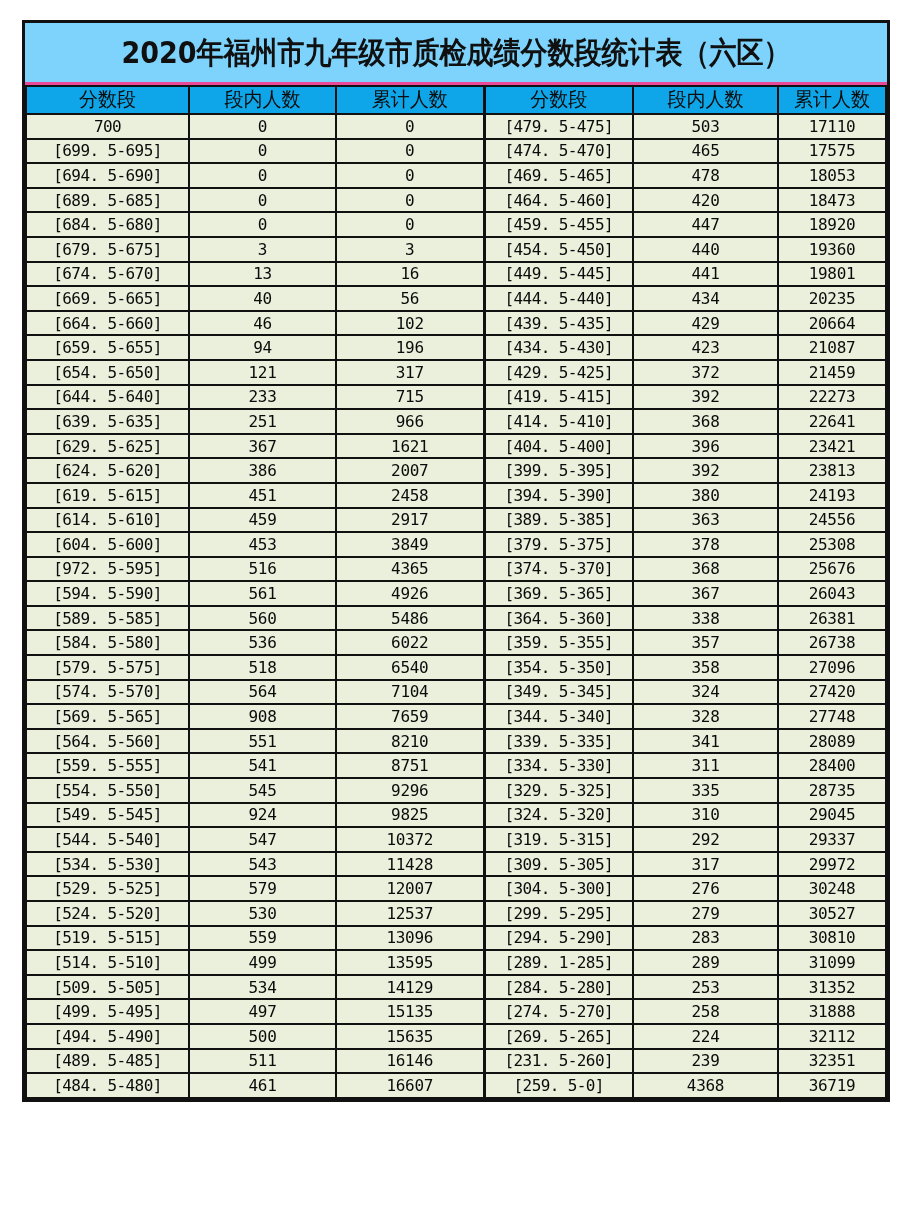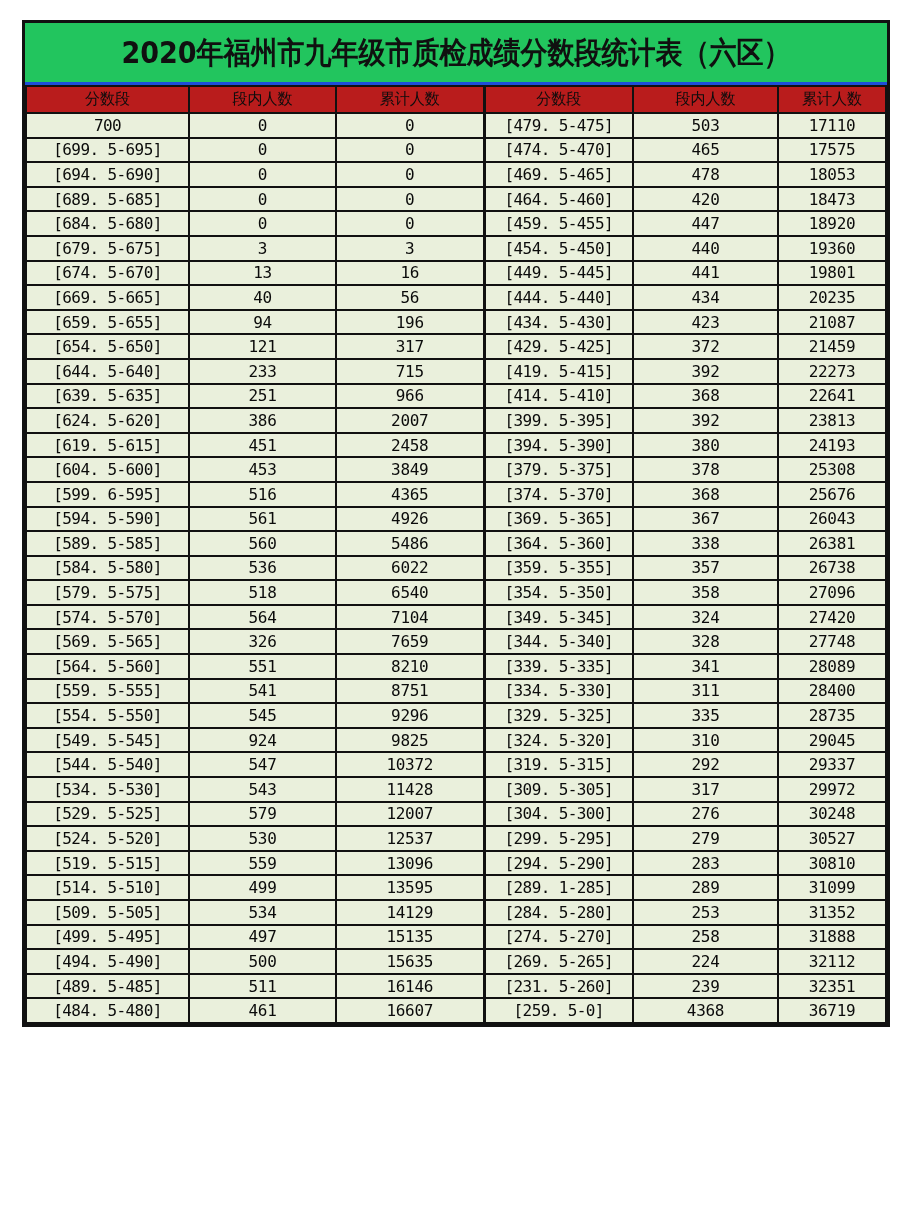--- a/index.html
+++ b/index.html
@@ -11,22 +11,22 @@
   #sheet{
     position:absolute;
     left:22px; top:20px;
     width:868px;
     border:3px solid #111;
     box-sizing:border-box;
     background:#eaf0dc;
   }
   
   .title-bar{
-    background:#22c55e;
-    border-bottom:3px solid #1d4ed8;
+    background:#7dd3fc;
+    border-bottom:3px solid #ec4899;
     height:59px;
     display:flex;align-items:center;justify-content:center;
   }
   .title-text{
     font-family:"DejaVu Sans","Liberation Sans",sans-serif;
     font-size:27px;
     font-weight:bold;
     color:#101010;
     letter-spacing:0px;
     white-space:nowrap;
@@ -51,24 +51,24 @@
     height:22.6px;
     text-align:center;
     vertical-align:middle;
     font-size:17px;
     color:#0b0b0b;
     background:#eaf0dc;
     overflow:hidden;
     white-space:nowrap;
   }
   thead th{
-    background:#b91c1c;
+    background:#0ea5e9;
     height:25px;
     font-weight:normal;
-    font-size:15px;
+    font-size:19px;
     font-family:"DejaVu Sans","Liberation Sans",sans-serif;
     color:#0d0d0d;
   }
   thead th span{display:inline-block;transform:scaleY(1.05)}
   td{
     font-family:"DejaVu Sans Mono","Liberation Mono",monospace;
     font-size:16px;
     letter-spacing:-0.3px;
   }
   td.band{letter-spacing:-0.6px;font-size:16px;}
@@ -163,20 +163,28 @@
         </tr>
         <tr>
           <td class="band">[669. 5-665]</td>
           <td class="count">40</td>
           <td class="cum">56</td>
           <td class="band mid">[444. 5-440]</td>
           <td class="count">434</td>
           <td class="cum">20235</td>
         </tr>
         <tr>
+          <td class="band">[664. 5-660]</td>
+          <td class="count">46</td>
+          <td class="cum">102</td>
+          <td class="band mid">[439. 5-435]</td>
+          <td class="count">429</td>
+          <td class="cum">20664</td>
+        </tr>
+        <tr>
           <td class="band">[659. 5-655]</td>
           <td class="count">94</td>
           <td class="cum">196</td>
           <td class="band mid">[434. 5-430]</td>
           <td class="count">423</td>
           <td class="cum">21087</td>
         </tr>
         <tr>
           <td class="band">[654. 5-650]</td>
           <td class="count">121</td>
@@ -195,45 +203,61 @@
         </tr>
         <tr>
           <td class="band">[639. 5-635]</td>
           <td class="count">251</td>
           <td class="cum">966</td>
           <td class="band mid">[414. 5-410]</td>
           <td class="count">368</td>
           <td class="cum">22641</td>
         </tr>
         <tr>
+          <td class="band">[629. 5-625]</td>
+          <td class="count">367</td>
+          <td class="cum">1621</td>
+          <td class="band mid">[404. 5-400]</td>
+          <td class="count">396</td>
+          <td class="cum">23421</td>
+        </tr>
+        <tr>
           <td class="band">[624. 5-620]</td>
           <td class="count">386</td>
           <td class="cum">2007</td>
           <td class="band mid">[399. 5-395]</td>
           <td class="count">392</td>
           <td class="cum">23813</td>
         </tr>
         <tr>
           <td class="band">[619. 5-615]</td>
           <td class="count">451</td>
           <td class="cum">2458</td>
           <td class="band mid">[394. 5-390]</td>
           <td class="count">380</td>
           <td class="cum">24193</td>
         </tr>
         <tr>
+          <td class="band">[614. 5-610]</td>
+          <td class="count">459</td>
+          <td class="cum">2917</td>
+          <td class="band mid">[389. 5-385]</td>
+          <td class="count">363</td>
+          <td class="cum">24556</td>
+        </tr>
+        <tr>
           <td class="band">[604. 5-600]</td>
           <td class="count">453</td>
           <td class="cum">3849</td>
           <td class="band mid">[379. 5-375]</td>
           <td class="count">378</td>
           <td class="cum">25308</td>
         </tr>
         <tr>
-          <td class="band">[599. 6-595]</td>
+          <td class="band">[972. 5-595]</td>
           <td class="count">516</td>
           <td class="cum">4365</td>
           <td class="band mid">[374. 5-370]</td>
           <td class="count">368</td>
           <td class="cum">25676</td>
         </tr>
         <tr>
           <td class="band">[594. 5-590]</td>
           <td class="count">561</td>
           <td class="cum">4926</td>
@@ -268,21 +292,21 @@
         <tr>
           <td class="band">[574. 5-570]</td>
           <td class="count">564</td>
           <td class="cum">7104</td>
           <td class="band mid">[349. 5-345]</td>
           <td class="count">324</td>
           <td class="cum">27420</td>
         </tr>
         <tr>
           <td class="band">[569. 5-565]</td>
-          <td class="count">326</td>
+          <td class="count">908</td>
           <td class="cum">7659</td>
           <td class="band mid">[344. 5-340]</td>
           <td class="count">328</td>
           <td class="cum">27748</td>
         </tr>
         <tr>
           <td class="band">[564. 5-560]</td>
           <td class="count">551</td>
           <td class="cum">8210</td>
           <td class="band mid">[339. 5-335]</td>

